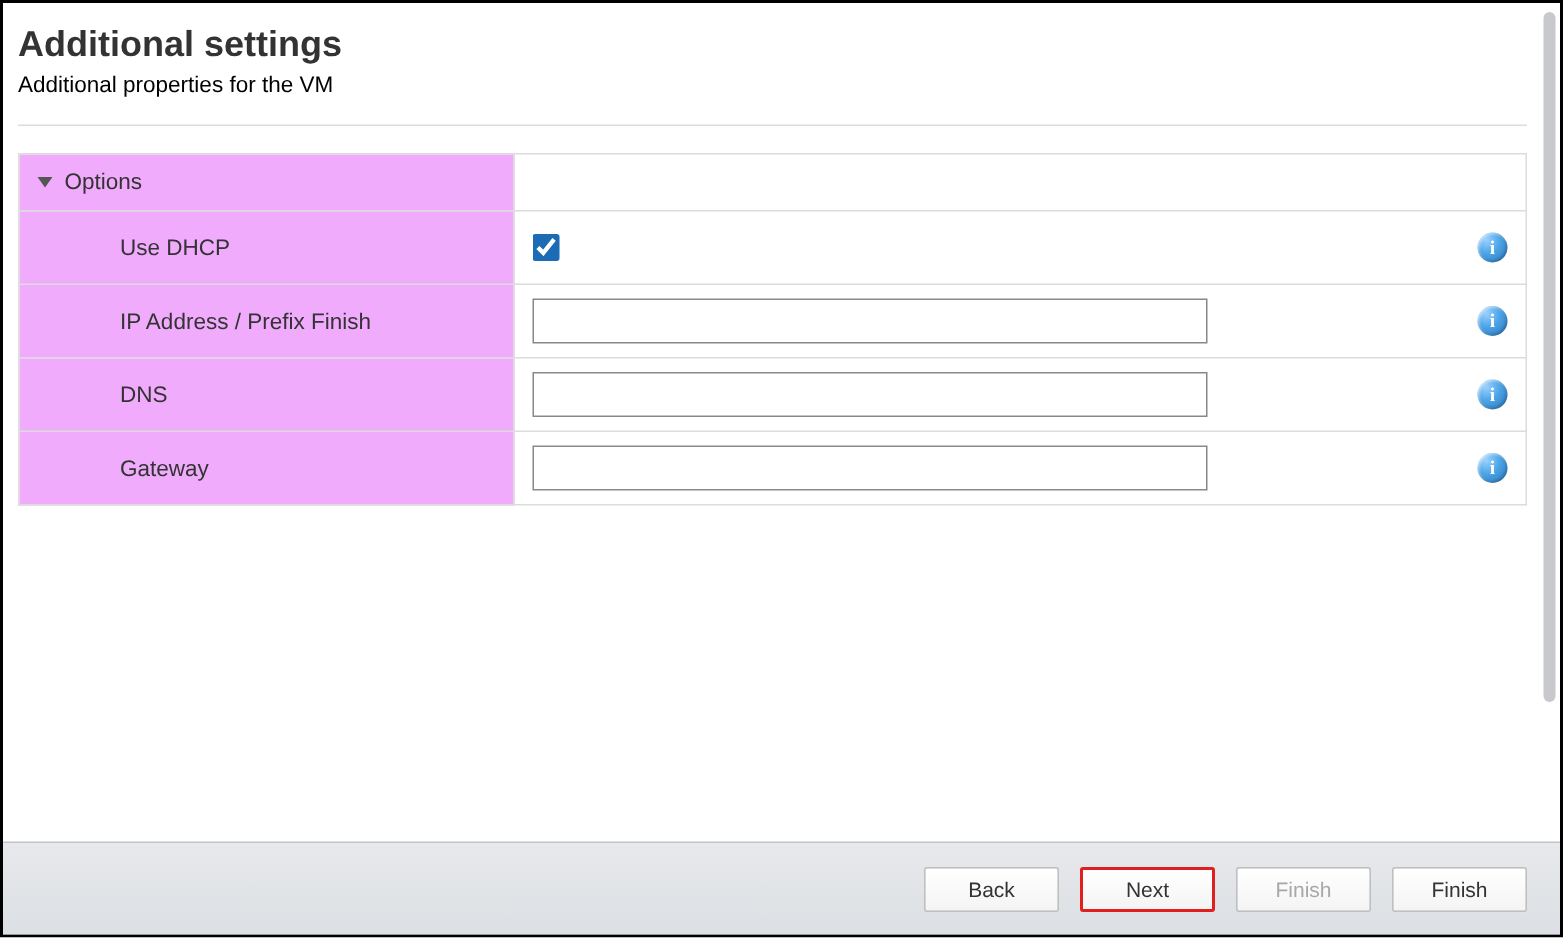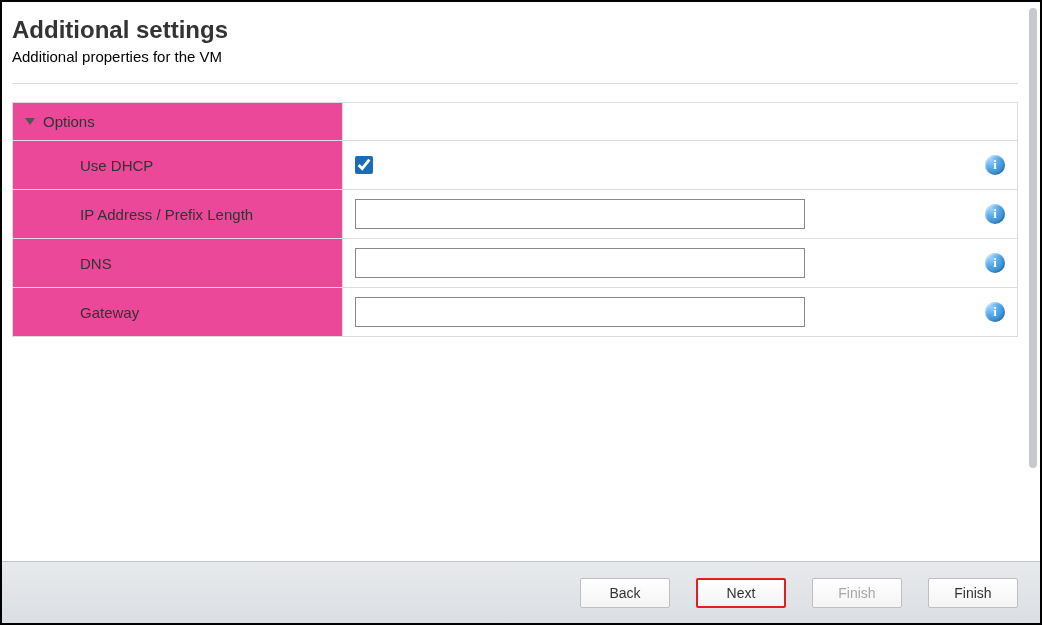--- a/index.html
+++ b/index.html
@@ -40,21 +40,21 @@
     width: 100%;
     border: 1px solid #dcdcdc;
     border-collapse: collapse;
     table-layout: fixed;
   }
   .options-table td {
     border: 1px solid #dcdcdc;
     vertical-align: middle;
   }
   .label-col {
-    background: #ec4899;
+    background: #f0abfc;
     width: 330px;
     padding: 0;
   }
   .header-row .label-col {
     padding: 10px 12px;
   }
   .header-content {
     display: flex;
     align-items: center;
     color: #333;
@@ -114,21 +114,21 @@
   .footer-bar {
     position: absolute;
     left: 0; bottom: 0; right: 0;
     height: 62px;
     background: linear-gradient(#e7e9ec, #dcdfe3);
     border-top: 1px solid #c0c3c7;
     display: flex;
     align-items: center;
     justify-content: flex-end;
     padding-right: 22px;
-    gap: 26px;
+    gap: 14px;
   }
   .btn {
     min-width: 90px;
     height: 30px;
     padding: 0 16px;
     background: linear-gradient(#ffffff, #f4f4f4);
     border: 1px solid #bfbfbf;
     border-radius: 2px;
     font-size: 14px;
     color: #333;
@@ -192,21 +192,21 @@
         <td class="value-col">
           <div class="value-inner">
             <input type="checkbox" class="checkbox" checked="" style="">
             <span class="info-icon"></span>
           </div>
         </td>
       </tr>
 
       <tr>
         <td class="label-col">
-              <div class="field-label">IP Address / Prefix Length</div>
+              <div class="field-label">IP Address / Prefix Finish</div>
             </td>
         <td class="value-col">
           <div class="value-inner">
             <input type="text" class="text-input" value="" style="">
             <span class="info-icon"></span>
           </div>
         </td>
       </tr>
 
       <tr>

